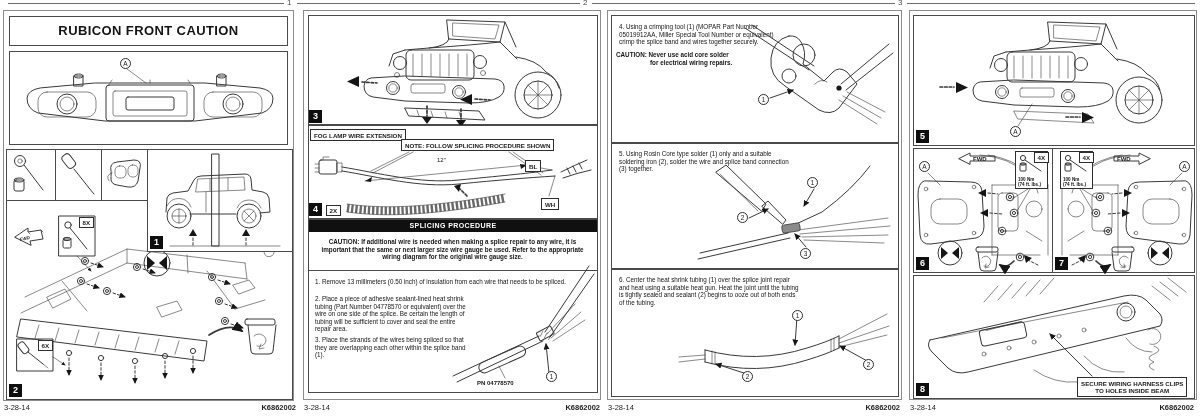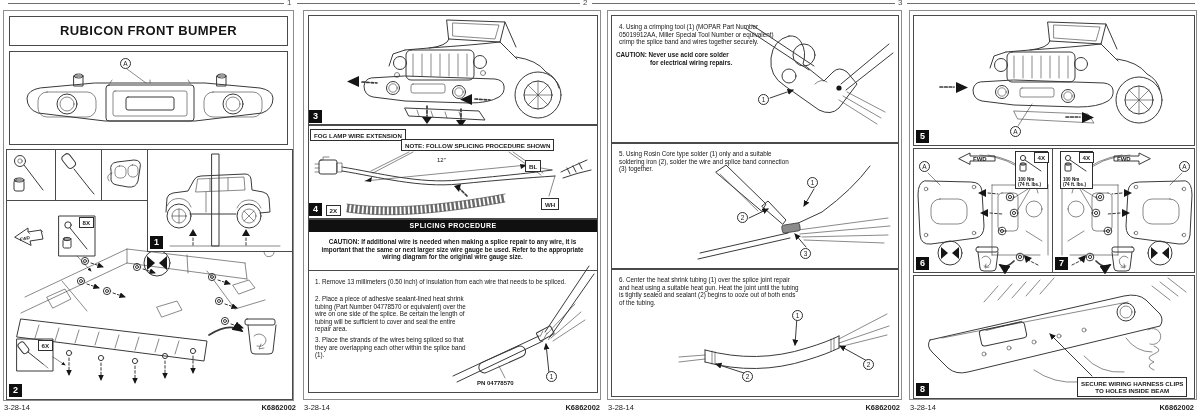--- a/index.html
+++ b/index.html
@@ -46,21 +46,21 @@
   <span class="fold-num" style="left:287px">1</span>
   <div class="fold-line" style="left:297px;width:283px"></div>
   <span class="fold-num" style="left:583px">2</span>
   <div class="fold-line" style="left:592px;width:303px"></div>
   <span class="fold-num" style="left:898px">3</span>
   <div class="fold-line" style="left:907px;width:288px"></div>
 
   <div class="page" style="left:3px;top:10px;width:291px;height:391px">
 
     <div class="panel" style="left:5px;top:5px;width:279px;height:30px">
-      <div class="txt bold ctr" style="left:0;top:0;width:100%;font-size:13px;line-height:27px;letter-spacing:.4px">RUBICON FRONT BUMPER</div>
+      <div class="txt bold ctr" style="left:0;top:0;width:100%;font-size:13px;line-height:27px;letter-spacing:.4px">RUBICON FRONT CAUTION</div>
     </div>
 
     <div class="panel" style="left:5px;top:40px;width:279px;height:94px">
       <div class="co" style="left:110px;top:6px">A</div>
       <svg class="art" style="left:0;top:0" width="279" height="94" viewBox="0 0 279 94">
         <line class="s sthin" x1="117" y1="17" x2="136" y2="31"></line>
         <rect class="s" x="64" y="24" width="9" height="10"></rect>
           <ellipse class="s" cx="68.5" cy="24" rx="4.5" ry="2"></ellipse>
         <rect class="s" x="207" y="24" width="9" height="10"></rect>
           <ellipse class="s" cx="211.5" cy="24" rx="4.5" ry="2"></ellipse>

